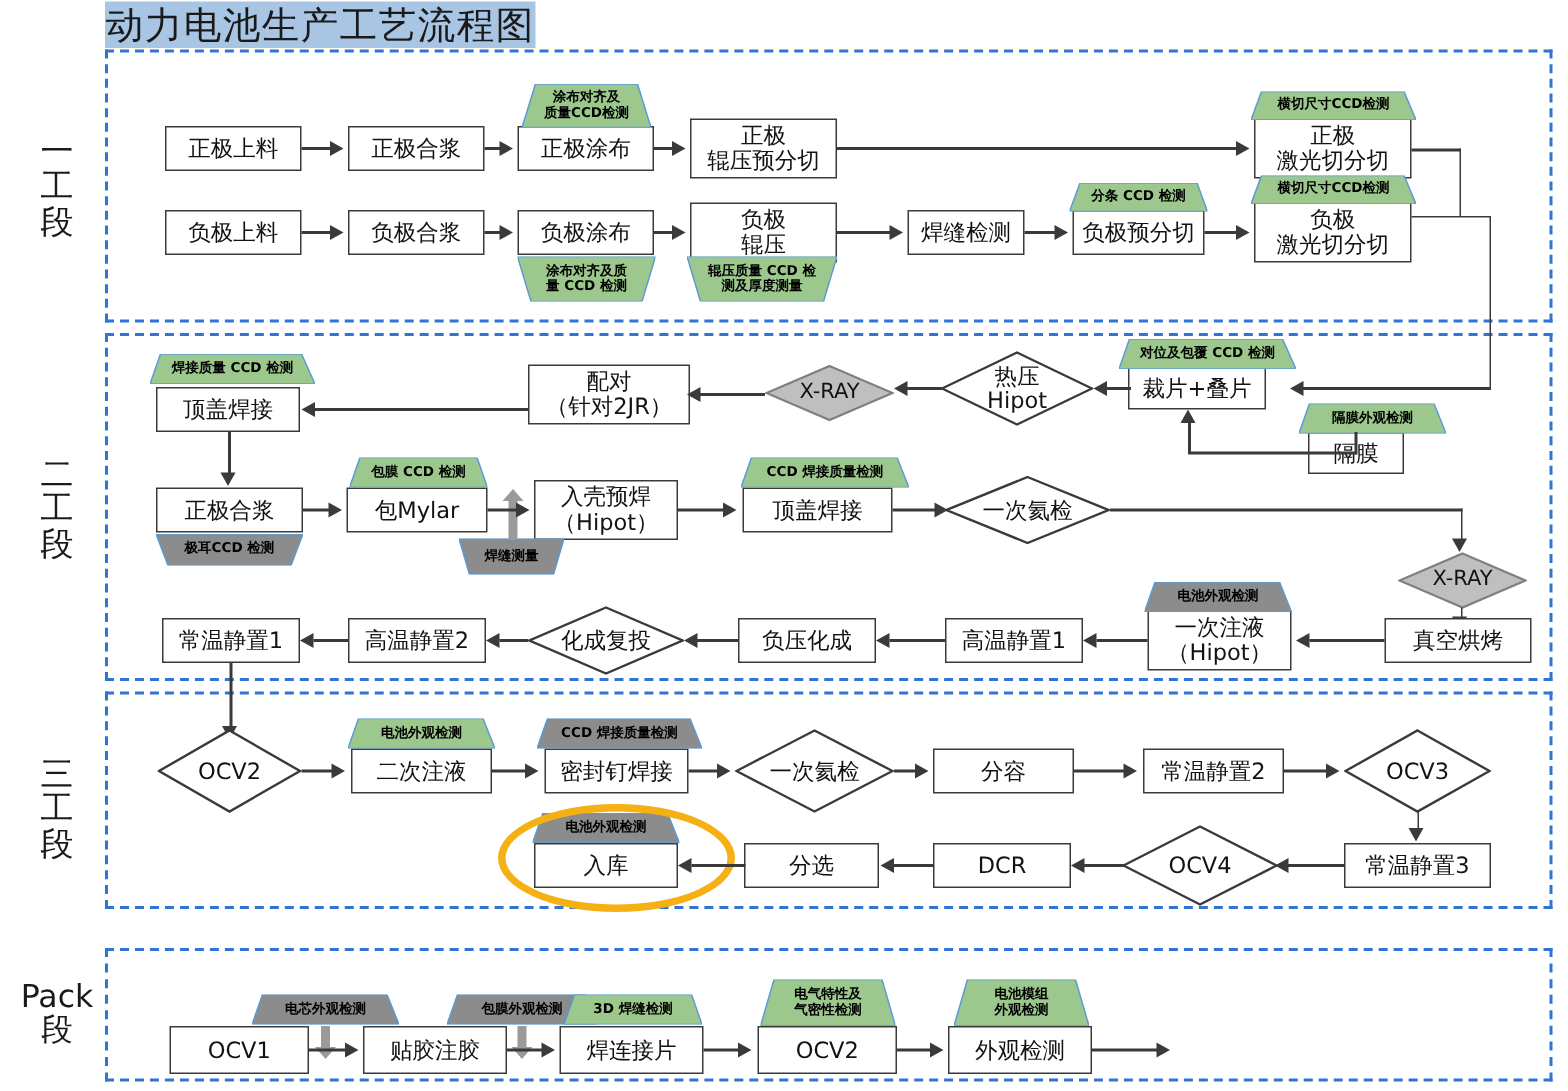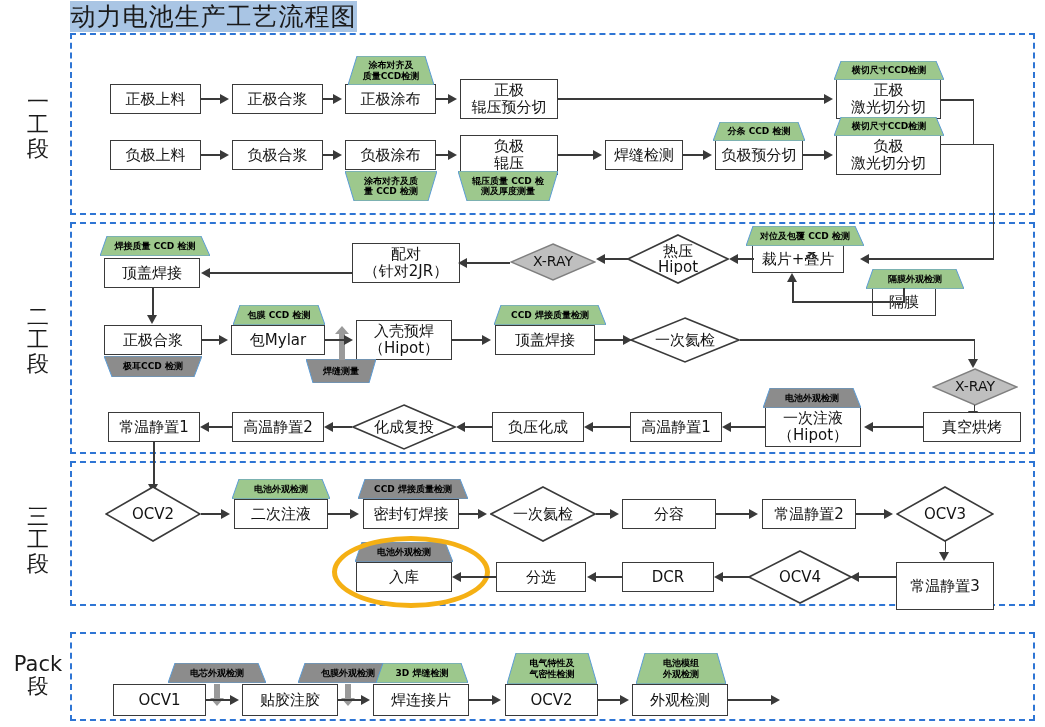--- a/index.html
+++ b/index.html
@@ -395,21 +395,21 @@
 
   <div class="node" style="left:356px;top:562px;width:96px;height:30px;">入库</div>
   <div class="node" style="left:496px;top:562px;width:90px;height:30px;">分选</div>
   <div class="node" style="left:622px;top:562px;width:92px;height:30px;">DCR</div>
   <div class="diamond" style="left:748px;top:550px;width:104px;height:54px;">
     <svg class="dshape" viewBox="0 0 104 54" preserveAspectRatio="none">
         <polygon points="52,1 103,27 52,53 1,27" fill="#ffffff" stroke="#3a3a3a" stroke-width="1.6"></polygon>
       </svg>
     <div class="dtext">OCV4</div>
   </div>
-  <div class="node" style="left:896px;top:562px;width:98px;height:48px;text-align:right;">常温静置3</div>
+  <div class="node" style="left:896px;top:562px;width:98px;height:30px;text-align:right;">常温静置3</div>
 
   <div class="banner" style="left:232px;top:479px;width:98px;height:20px;">
     <svg class="bshape" viewBox="0 0 98 20" preserveAspectRatio="none">
         <polygon points="7,0 90,0 98,20 0,20" fill="#9dc88d" stroke="#5b9bd5" stroke-width="1"></polygon>
       </svg>
     <div class="btext tiny">电池外观检测</div>
   </div>
   <div class="banner" style="left:358px;top:479px;width:110px;height:20px;">
     <svg class="bshape" viewBox="0 0 110 20" preserveAspectRatio="none">
         <polygon points="7,0 102,0 110,20 0,20" fill="#8c8c8c" stroke="#5b9bd5" stroke-width="1"></polygon>

